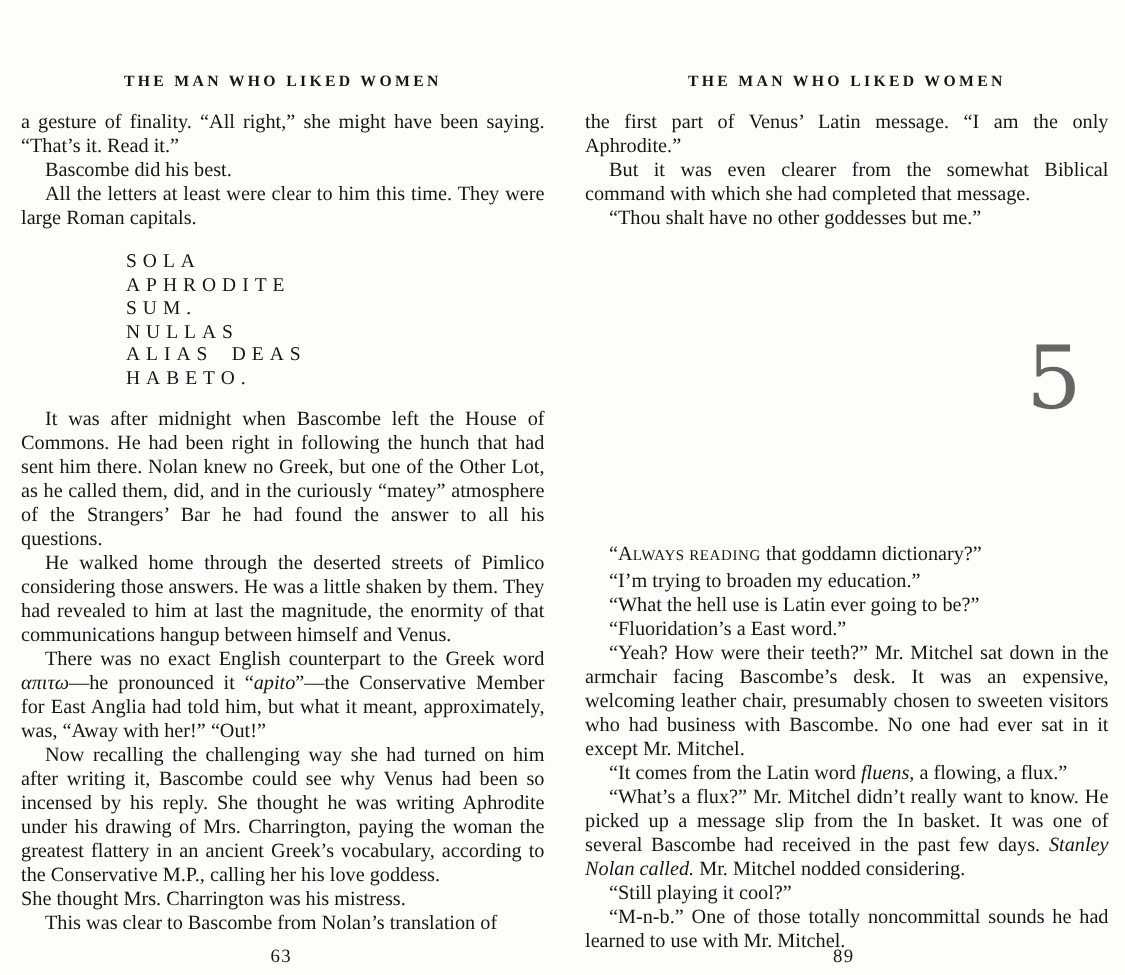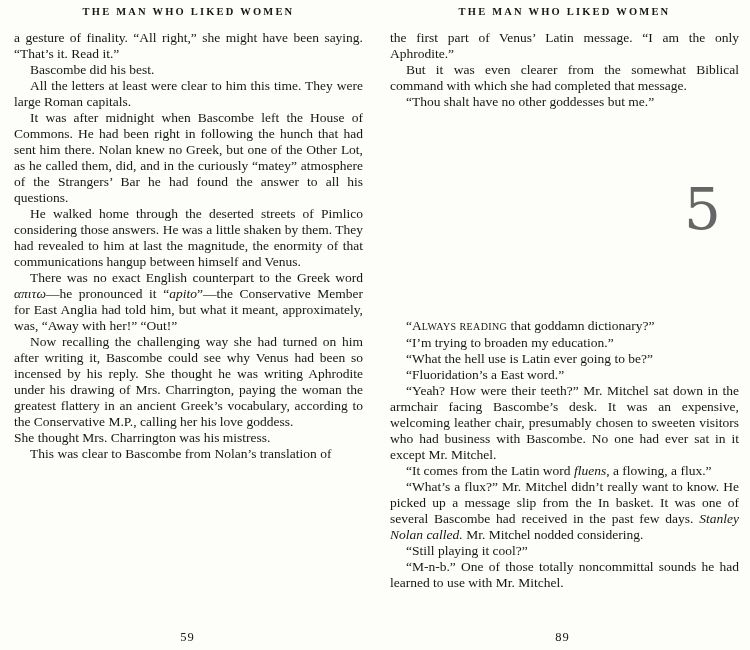--- a/index.html
+++ b/index.html
@@ -19,20 +19,21 @@
     overflow: hidden;
   }
   .page.right { padding: 6px 11px 0 15px; }
   .running-header {
     text-align: center;
     font-size: 10.5px;
     font-weight: bold;
     letter-spacing: 2.2px;
     margin-bottom: 13px;
     white-space: nowrap;
+    margin-top: 43px;
   }
   .para {
     margin: 0;
     text-align: justify;
     font-size: 13.5px;
     line-height: 16px;
   }
   .indent { text-indent: 16px; }
   .verse {
     margin: 13px 0 12px 70px;
@@ -66,29 +67,37 @@
 <body>
 
 <div class="spread">
 
   <div class="page">
     <div class="running-header">THE MAN WHO LIKED WOMEN</div>
     <p class="para">a gesture of finality. “All right,” she might have been saying. “That’s it. Read it.”</p>
     <p class="para indent">Bascombe did his best.</p>
     <p class="para indent">All the letters at least were clear to him this time. They were large Roman capitals.</p>
 
+    <div class="verse">
+      <div>SOLA</div>
+      <div>APHRODITE</div>
+      <div>SUM.</div>
+      <div>NULLAS</div>
+      <div>ALIAS DEAS</div>
+      <div>HABETO.</div>
+    </div>
 
     <p class="para indent">It was after midnight when Bascombe left the House of Commons. He had been right in following the hunch that had sent him there. Nolan knew no Greek, but one of the Other Lot, as he called them, did, and in the curiously “matey” atmosphere of the Strangers’ Bar he had found the answer to all his questions.</p>
     <p class="para indent">He walked home through the deserted streets of Pimlico considering those answers. He was a little shaken by them. They had revealed to him at last the magnitude, the enormity of that communications hangup between himself and Venus.</p>
     <p class="para indent"><span>There was no exact English counterpart to the Greek word </span><i>απιτω</i><span>—he pronounced it “</span><i>apito</i><span>”—the Conservative Member for East Anglia had told him, but what it meant, approximately, was, “Away with her!” “Out!”</span></p>
     <p class="para indent">Now recalling the challenging way she had turned on him after writing it, Bascombe could see why Venus had been so incensed by his reply. She thought he was writing Aphrodite under his drawing of Mrs. Charrington, paying the woman the greatest flattery in an ancient Greek’s vocabulary, according to the Conservative M.P., calling her his love goddess.</p>
     <p class="para">She thought Mrs. Charrington was his mistress.</p>
     <p class="para indent">This was clear to Bascombe from Nolan’s translation of</p>
 
-    <div class="page-number">59</div>
+    <div class="page-number">63</div>
   </div>
 
   <div class="page right">
     <div class="running-header">THE MAN WHO LIKED WOMEN</div>
     <p class="para">the first part of Venus’ Latin message. “I am the only Aphrodite.”</p>
     <p class="para indent">But it was even clearer from the somewhat Biblical command with which she had completed that message.</p>
     <p class="para indent">“Thou shalt have no other goddesses but me.”</p>
 
     <div class="chapter-number">5</div>
 

